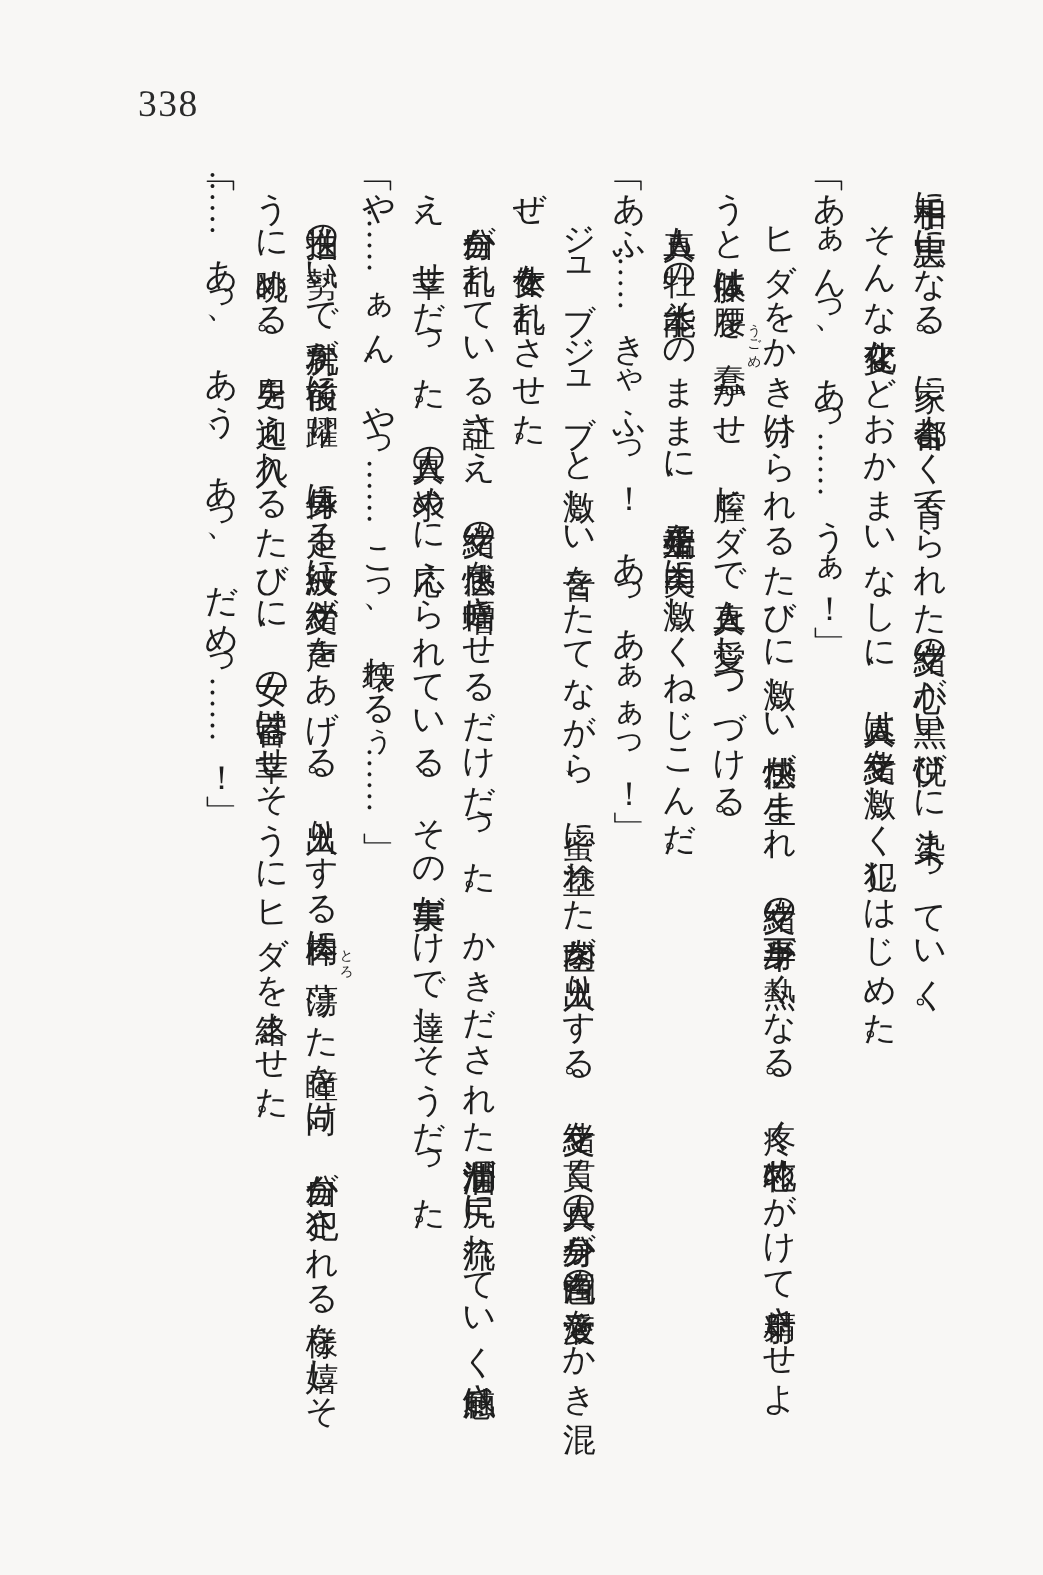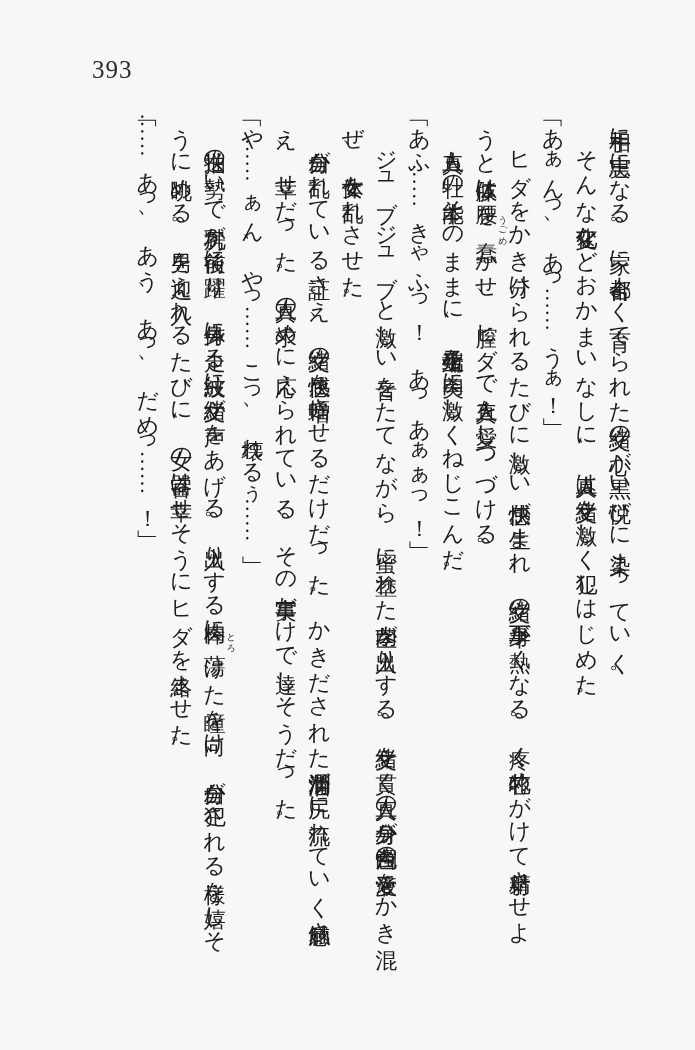--- a/index.html
+++ b/index.html
@@ -49,21 +49,21 @@
   ruby > rt {
     font-size: 9px;
     letter-spacing: 0;
     color: #1e1e1e;
   }
 </style>
 </head>
 <body style="background: rgb(248, 247, 245);">
 
 <div class="page">
-  <div class="page-number">393</div>
+  <div class="page-number">338</div>
   <div class="text-block" style="color: rgb(30, 30, 30);">
       <p>相手に忠実になる。家に都合よく育てられた文緒の心が黒い悦びに染まっていく。</p>
       <p class="indent">そんな変化などおかまいなしに、真人は文緒を激しく犯しはじめた。</p>
       <p>「あぁんっ、あっ……うぁ！」</p>
       <p class="indent">ヒダをかき分けられるたびに激しい快感が生まれ、文緒の下半身が熱くなる。疼く牝芯めがけて射精させようと肢体は腰を<ruby>蠢<rt>うごめ</rt></ruby>かせ、膣ヒダで真人を愛しつづける。</p>
       <p class="indent">真人も牡の本能そのままに、生殖端子を美肉に激しくねじこんだ。</p>
       <p>「あふ……きゃふっ！　あっあぁぁっ！」</p>
       <p class="indent">ジュブジュブと激しい音をたてながら、蜜に塗れた肉茎が出入りする。文緒を貫く真人の分身が白濁色の愛液をかき混ぜ、女体を乱れさせた。</p>
       <p class="indent">自分が乱れている証さえ、文緒の快感を増幅させるだけだった。かきだされた潤滑油が尻に流れていく感触さえ、幸せだった。真人の求めに応えられている、その事実だけで達しそうだった。</p>
       <p>「や……ぁん、やっ……こっ、壊れるぅ……」</p>

